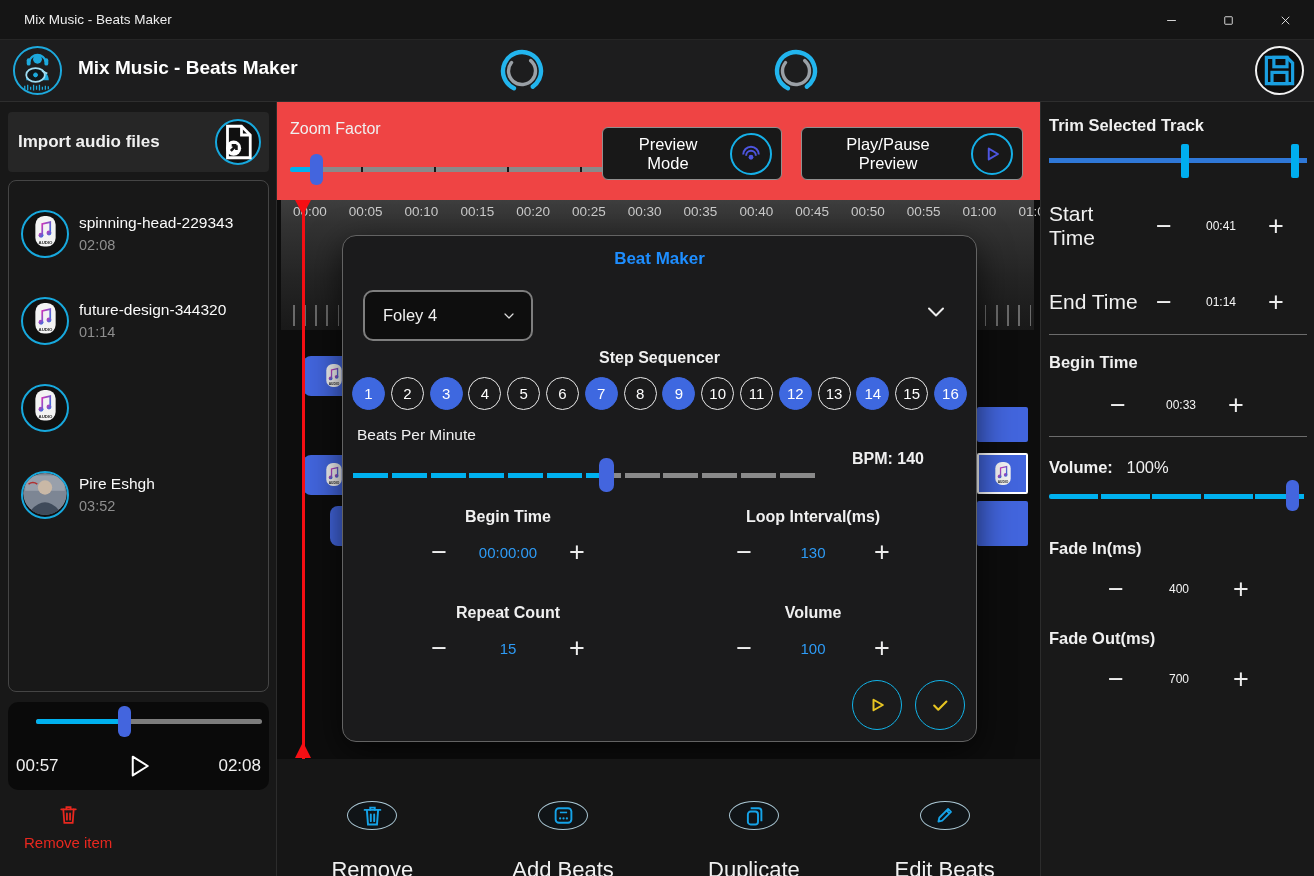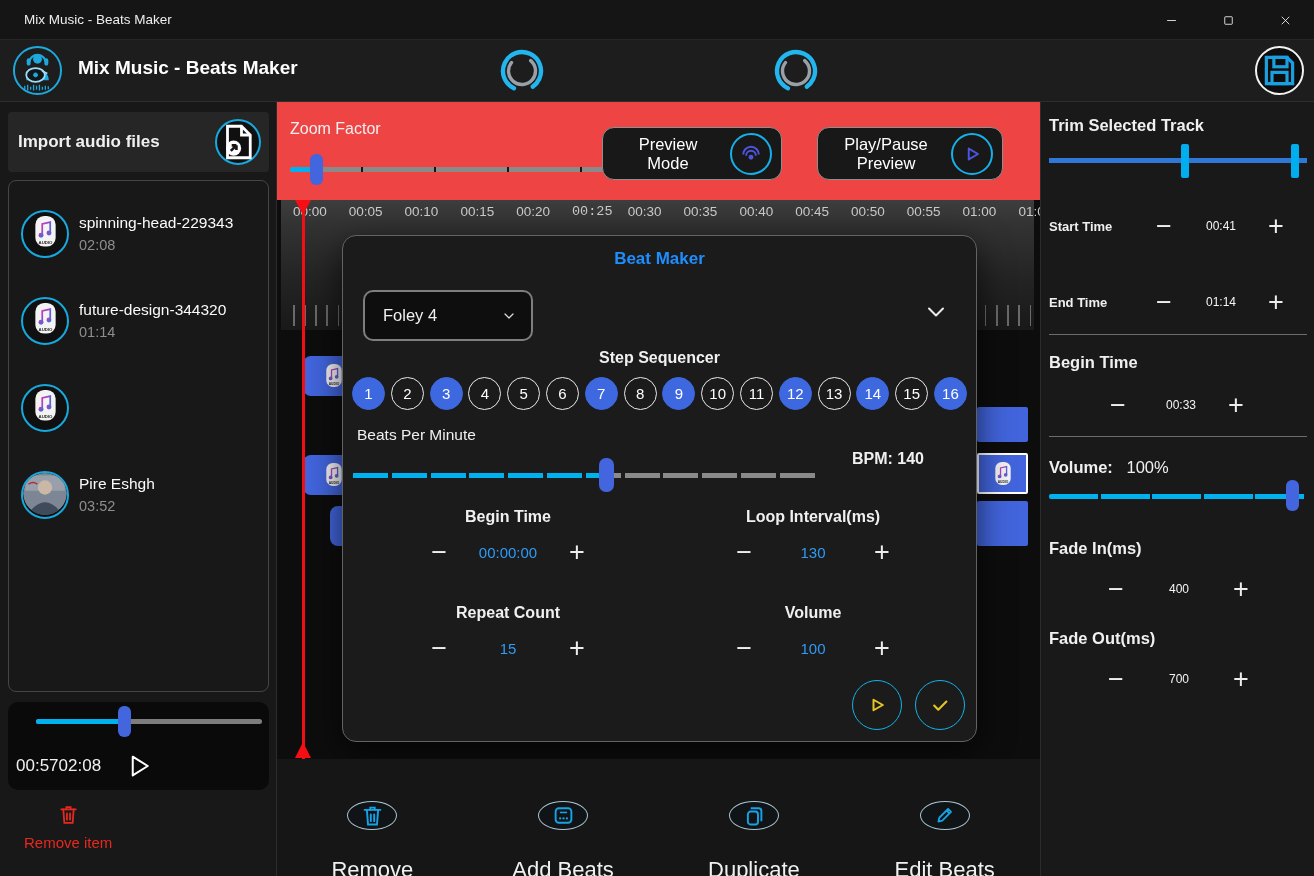--- a/index.html
+++ b/index.html
@@ -36,32 +36,32 @@
   .file-ic{width:48px;height:48px;border-radius:50%;border:2px solid #17a8dd;background:#101010;display:flex;align-items:center;justify-content:center;flex:none;overflow:hidden}
   .audio-badge{width:29px;height:36px}
   .avatar-wrap svg{width:44px;height:44px;border-radius:50%}
   .file-meta{margin-left:10px;min-width:0}
   .file-name{font-size:15.5px;color:#fafafa;white-space:nowrap;overflow:hidden}
   .file-duration{font-size:14.5px;color:#8e8e8e;margin-top:5px}
   .player{position:absolute;left:8px;top:600px;width:261px;height:88px;background:#0a0a0a;border-radius:10px}
   .track{position:absolute;height:4.5px;border-radius:3px;background:#7d7d7d}
   .fill{position:absolute;left:0;top:0;height:100%;border-radius:3px;background:#00b1ef}
   .pill{position:absolute;width:13px;height:31px;border-radius:6px;background:#4365de;cursor:pointer}
-  .player-times{position:absolute;left:8px;right:8px;bottom:9px;height:30px;display:flex;align-items:center;justify-content:flex-start;font-size:17px}
+  .player-times{position:absolute;left:8px;right:8px;bottom:9px;height:30px;display:flex;align-items:center;justify-content:space-between;font-size:17px}
   .play-btn{position:absolute;left:50%;transform:translateX(-50%);background:none;border:0;cursor:pointer;display:flex}
   .sidebar-actions{position:absolute;left:8px;top:700px;width:261px;display:flex;justify-content:space-between;padding:0 12px 0 16px}
   .action-col{display:flex;flex-direction:column;align-items:center;gap:7px;cursor:pointer;background:none;border:0}
   .action-col svg{width:25px;height:25px}
   .red-t{color:#e8281f;font-size:15px}
   .green-t{color:#6dbf6d;font-size:15px}
 
   
   .ct-toolbar{position:absolute;left:0;top:0;width:763px;height:98px;background:#ef4444}
   .zf-label{position:absolute;left:13px;top:18px;font-size:16px}
-  .tl-btn{position:absolute;top:25px;height:53px;border:1px solid #8f8f8f;border-radius:12px;background:#181818;display:flex;align-items:center;gap:13px;padding:0 9px 0 16px;font-size:16.5px;color:#fff;cursor:pointer}
+  .tl-btn{position:absolute;top:25px;height:53px;border:1px solid #8f8f8f;border-radius:6px;background:#181818;display:flex;align-items:center;gap:13px;padding:0 9px 0 16px;font-size:16.5px;color:#fff;cursor:pointer}
   .icirc{width:42px;height:42px;border-radius:50%;border:2px solid #15b0e8;display:flex;align-items:center;justify-content:center;flex:none}
   .icirc svg{width:26px;height:26px}
 
   
   .timeline{position:absolute;left:0;top:98px;width:763px;height:559px;background:#0d0d0d;overflow:hidden}
   .ruler{position:absolute;left:4px;top:0;width:753px;height:130px;background:linear-gradient(180deg,#3e3e3e 0%,#333 18%,#242424 60%,#191919 100%)}
   .ruler-label{position:absolute;top:4px;font-size:13.5px;color:#cbcbcb;white-space:nowrap}
   .ruler-ticks{position:absolute;left:12px;right:0;top:105px;height:21px;
      background:repeating-linear-gradient(90deg,#6a6a6a 0 1.5px,transparent 1.5px 11.16px)}
   .playhead-line{position:absolute;left:25px;top:0;width:2.5px;height:559px;background:#f50f14}
@@ -100,21 +100,21 @@
   .tb-circ svg{width:27px;height:27px}
   .tb-btn span{margin-top:27px;font-size:22px}
 
   
   .rp-label{position:absolute;left:8px;font-size:16.5px;font-weight:bold}
   .divider{position:absolute;left:8px;width:258px;height:1px;background:#6c6c6c}
   .trim-line{position:absolute;left:8px;top:56px;width:258px;height:5px;background:#2f78d8}
   .trim-handle{position:absolute;width:8px;height:34px;background:#00aeef;border-radius:2px;top:42px;cursor:pointer}
   .rrow{position:absolute;left:8px;width:258px;height:32px}
   .rrow>*{position:absolute;top:0;height:32px;display:flex;align-items:center;justify-content:center}
-  .rrow .rl{justify-content:flex-start;font-size:13px;font-weight:bold}
+  .rrow .rl{justify-content:flex-start;font-size:21px;font-weight:normal}
 </style>
 </head>
 <body>
 
 <svg width="0" height="0" style="position:absolute">
     <defs>
   <linearGradient id="noteg" x1="0" y1="0" x2="1" y2="1">
     <stop offset="0" stop-color="#d633b8"></stop>
         <stop offset="1" stop-color="#1f7ae0"></stop>
   </linearGradient>
@@ -309,39 +309,39 @@
       <button class="tl-btn" style="left:325px;width:180px">
         <span>Preview Mode</span>
         <span class="icirc">
           <svg viewBox="0 0 24 24" fill="none" stroke="#4d55e0" stroke-width="1.8">
             <circle cx="12" cy="15" r="2.2" fill="#4d55e0" stroke="none"></circle>
             <path d="M7.5 13.5 a4.5 4.5 0 0 1 9 0"></path>
             <path d="M4.8 12.5 a7.2 7.2 0 0 1 14.4 0"></path>
           </svg>
         </span>
       </button>
-      <button class="tl-btn" style="left:540px;width:186px">
+      <button class="tl-btn" style="left:524px;width:222px">
         <span>Play/Pause Preview</span>
         <span class="icirc">
           <svg viewBox="0 0 24 24" fill="none" stroke="#4d55e0" stroke-width="1.8" stroke-linejoin="round">
               <path d="M9 7 l8.5 5 -8.5 5 z"></path>
             </svg>
         </span>
       </button>
     </div>
 
     <div class="timeline">
       <div class="ruler">
         <div id="ruler-labels">
             <span class="ruler-label" style="left: 12px;">00:00</span>
             <span class="ruler-label" style="left: 67.8px;">00:05</span>
             <span class="ruler-label" style="left: 123.6px;">00:10</span>
             <span class="ruler-label" style="left: 179.4px;">00:15</span>
             <span class="ruler-label" style="left: 235.2px;">00:20</span>
-            <span class="ruler-label" style="left: 291px; font-family: Liberation Mono, monospace;">00:25</span>
+            <span class="ruler-label" style="left: 291px;">00:25</span>
             <span class="ruler-label" style="left: 346.8px;">00:30</span>
             <span class="ruler-label" style="left: 402.6px;">00:35</span>
             <span class="ruler-label" style="left: 458.4px;">00:40</span>
             <span class="ruler-label" style="left: 514.2px;">00:45</span>
             <span class="ruler-label" style="left: 570px;">00:50</span>
             <span class="ruler-label" style="left: 625.8px;">00:55</span>
             <span class="ruler-label" style="left: 681.6px;">01:00</span>
             <span class="ruler-label" style="left: 737.4px;">01:05</span>
           </div>
         <div class="ruler-ticks"></div>

